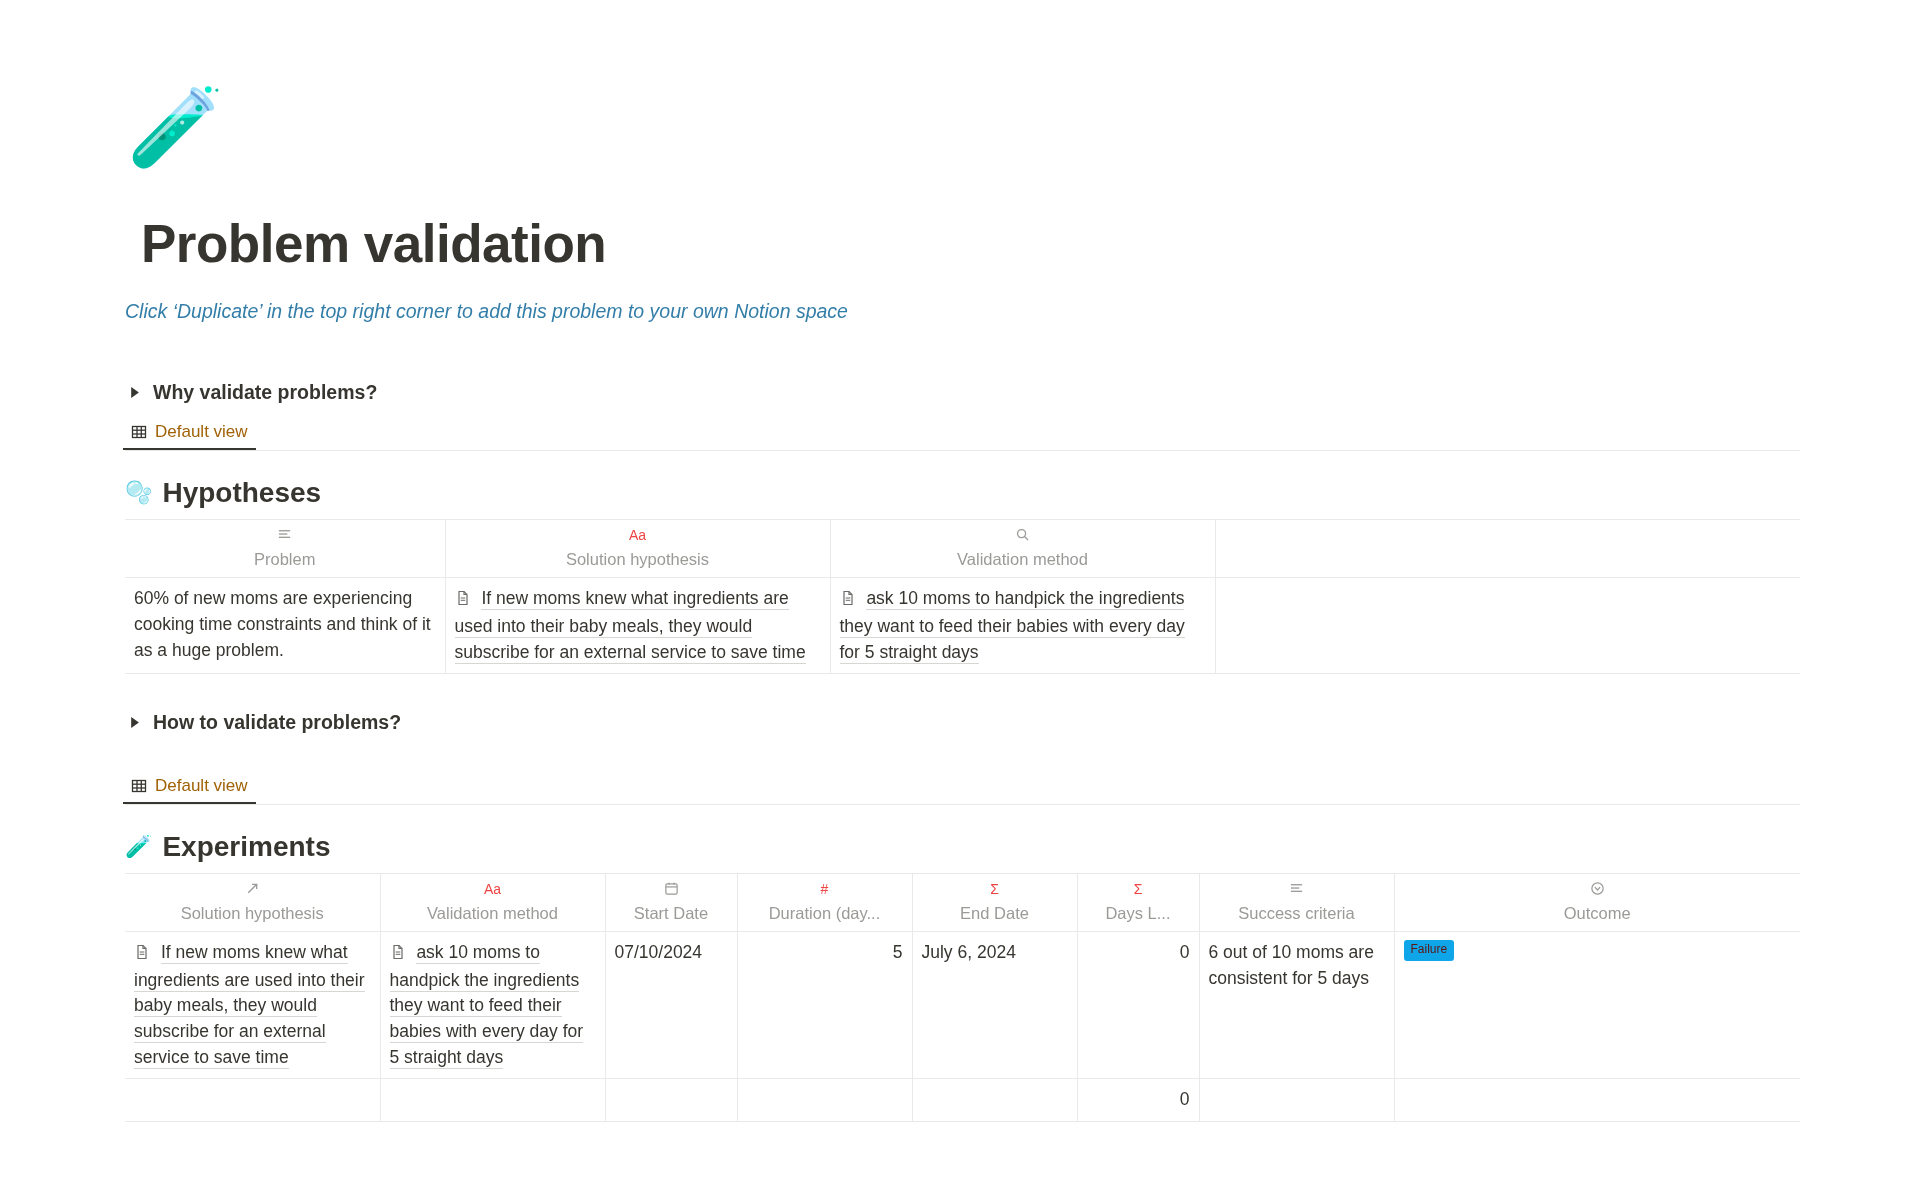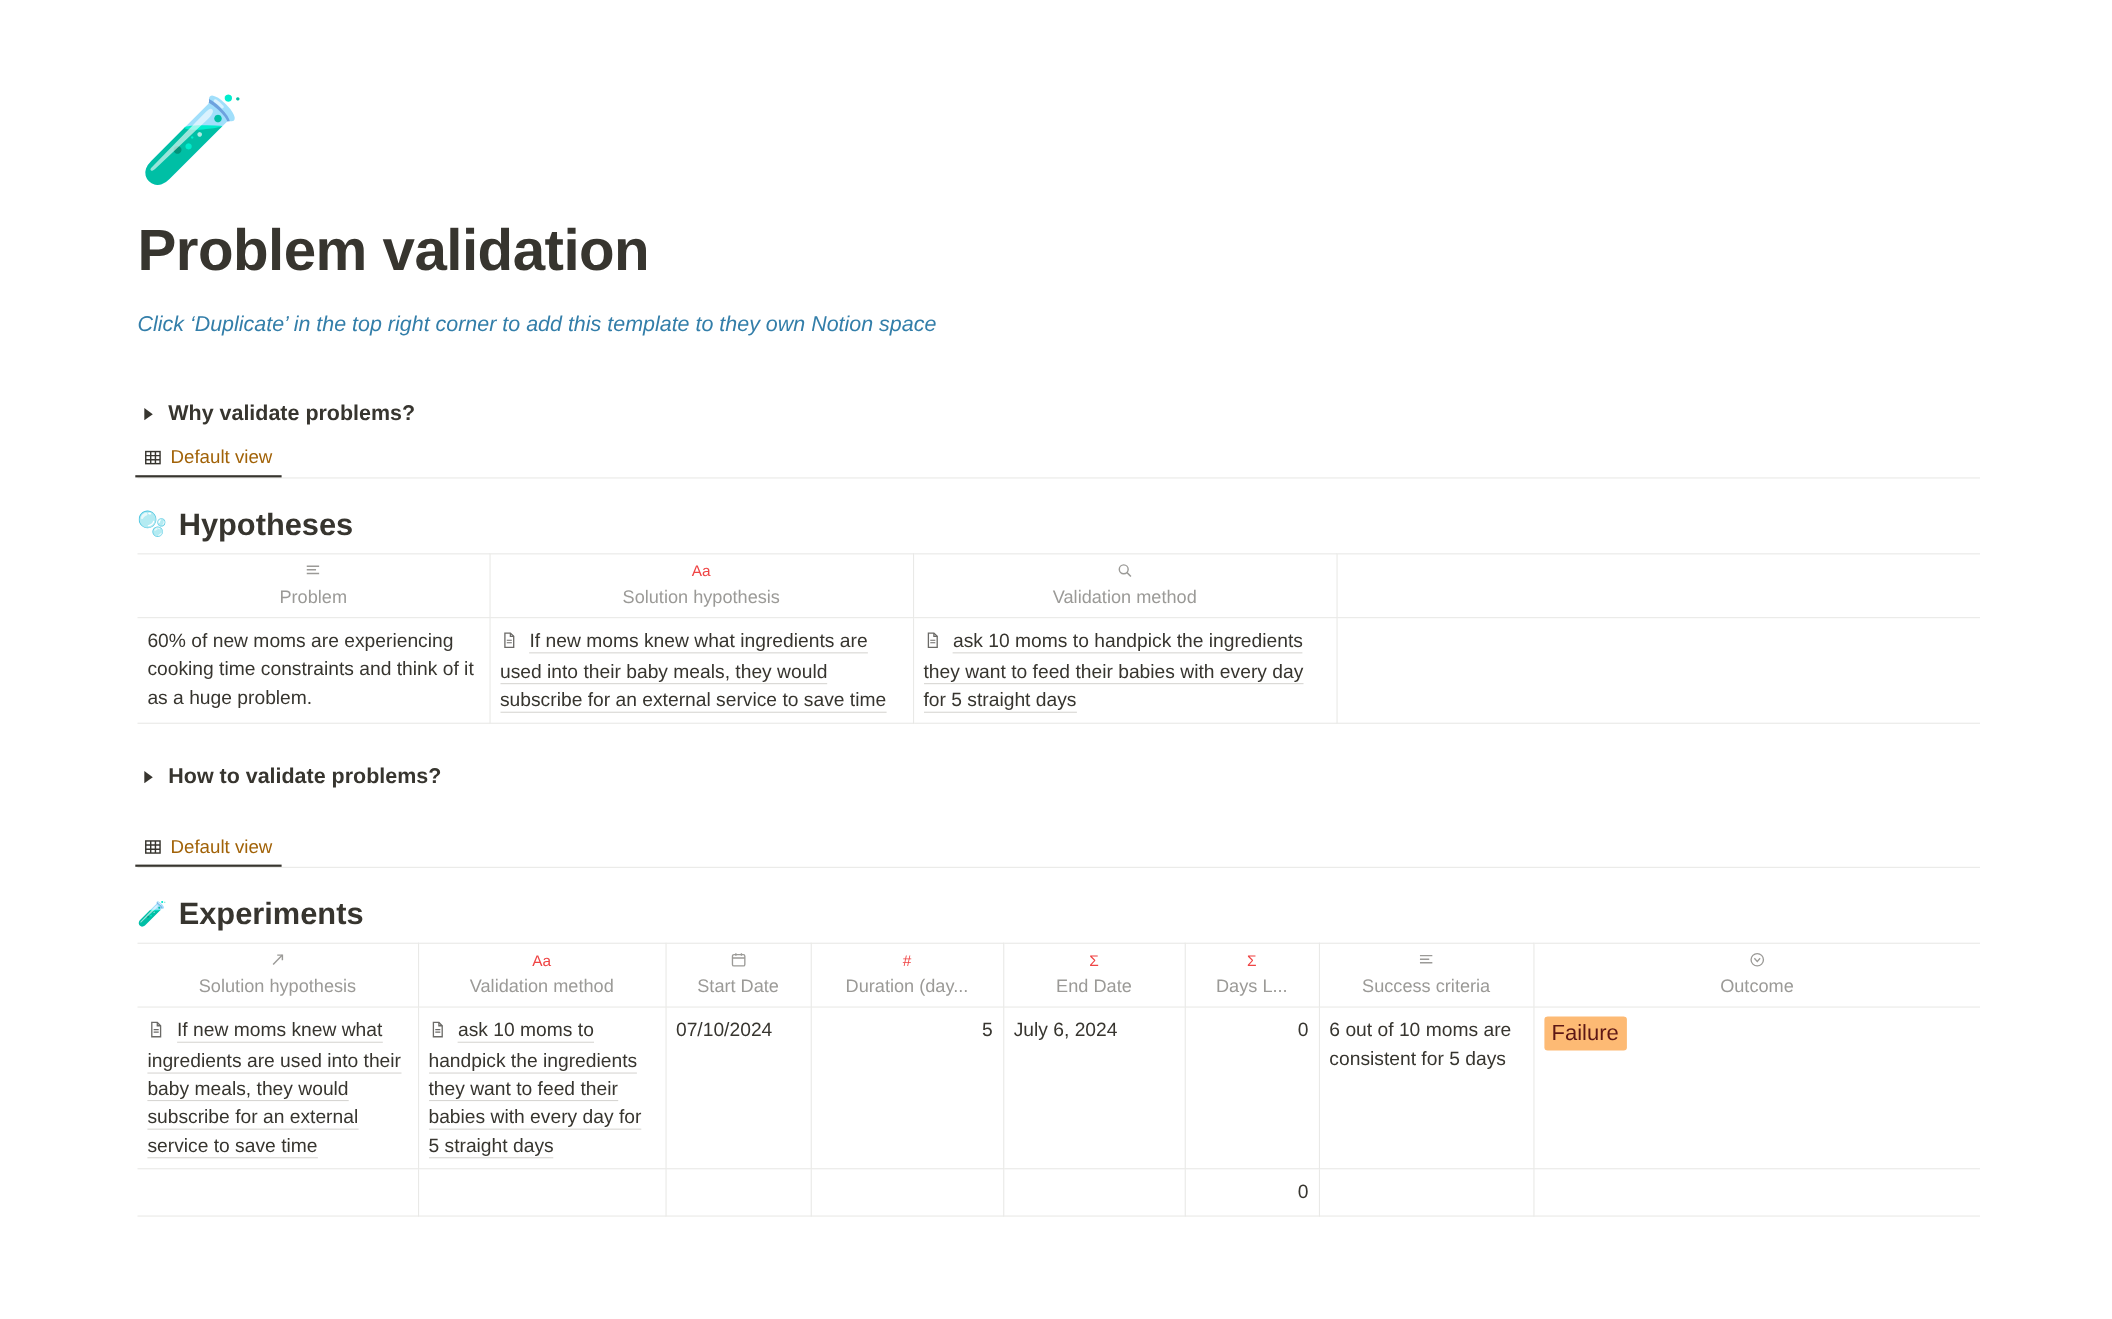--- a/index.html
+++ b/index.html
@@ -30,21 +30,21 @@
     margin-left: 2px;
     height: 110px;
     display: block;
     user-select: none;
   }
   .page-title {
     font-size: 53px;
     font-weight: bold;
     letter-spacing: -0.5px;
     color: #37352f;
-    margin: 0;
+    margin: 16px;
     padding: 0;
     line-height: 1.15;
   }
   .subtitle {
     margin-top: 22px;
     font-size: 19.5px;
     font-style: italic;
     color: #337ea9;
     line-height: 1.5;
   }
@@ -160,43 +160,43 @@
     padding-bottom: 1px;
   }
   .doc-icon {
     display: inline-block;
     vertical-align: -2px;
     margin-right: 6px;
     color: #6b6a67;
   }
   .tag {
     display: inline-block;
-    background: #fdba74;
+    background: #0ea5e9;
     color: #5d1715;
     border-radius: 3px;
     padding: 2px 7px 3px 7px;
-    font-size: 20px;
+    font-size: 12px;
     line-height: 1.3;
   }
   .spacer-24 { height: 24px; }
   .spacer-34 { height: 34px; }
   .spacer-52 { height: 52px; }
   .empty-row td { height: 38px; }
 </style>
 </head>
 <body>
 
 <div class="page">
   <div class="content">
 
     <div class="page-icon">🧪</div>
 
     <h1 class="page-title">Problem validation</h1>
 
-    <div class="subtitle">Click ‘Duplicate’ in the top right corner to add this template to they own Notion space</div>
+    <div class="subtitle">Click ‘Duplicate’ in the top right corner to add this problem to your own Notion space</div>
 
     <div class="spacer-52"></div>
 
     <div class="toggle-row">
       <span class="toggle-arrow">
         <svg width="11" height="11" viewBox="0 0 10 10">
             <path d="M2 0 L9 5 L2 10 Z" fill="#37352f"></path>
           </svg>
       </span>
       <span>Why validate problems?</span>

